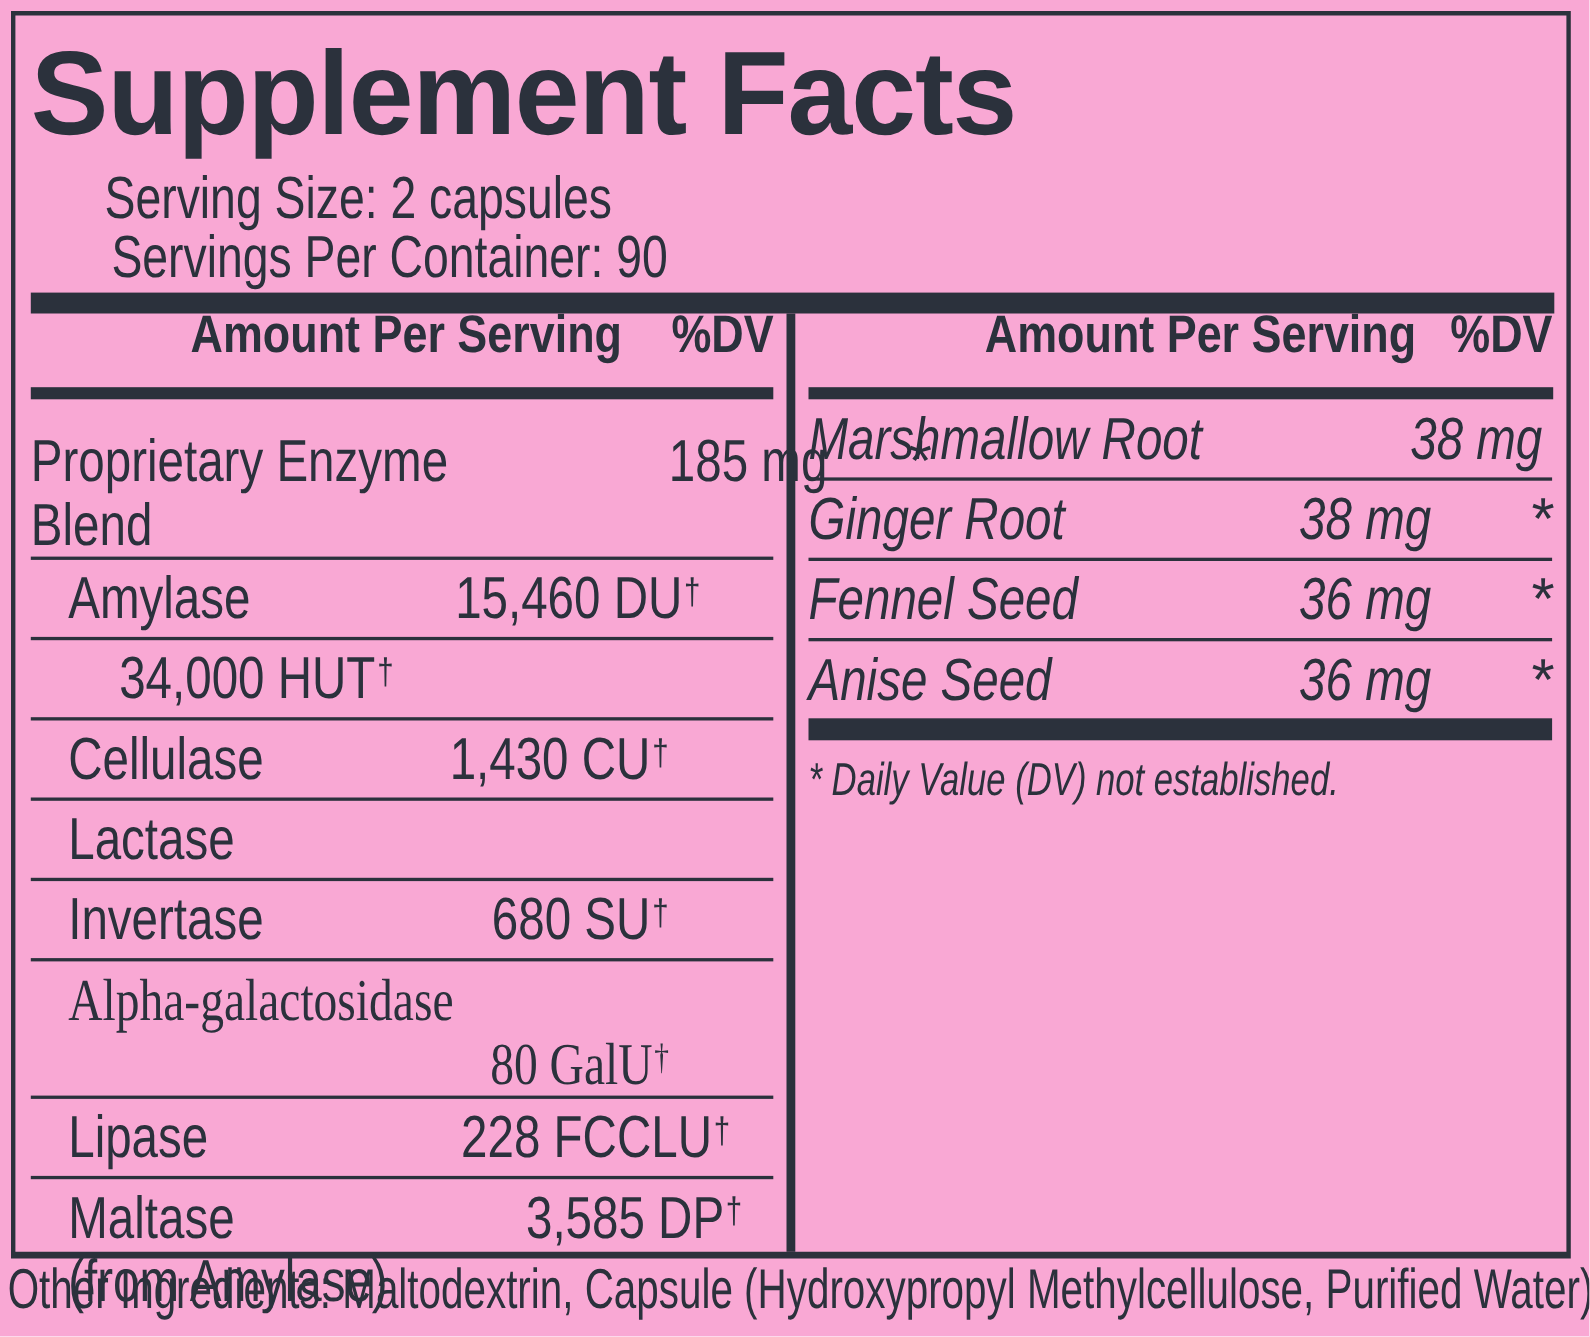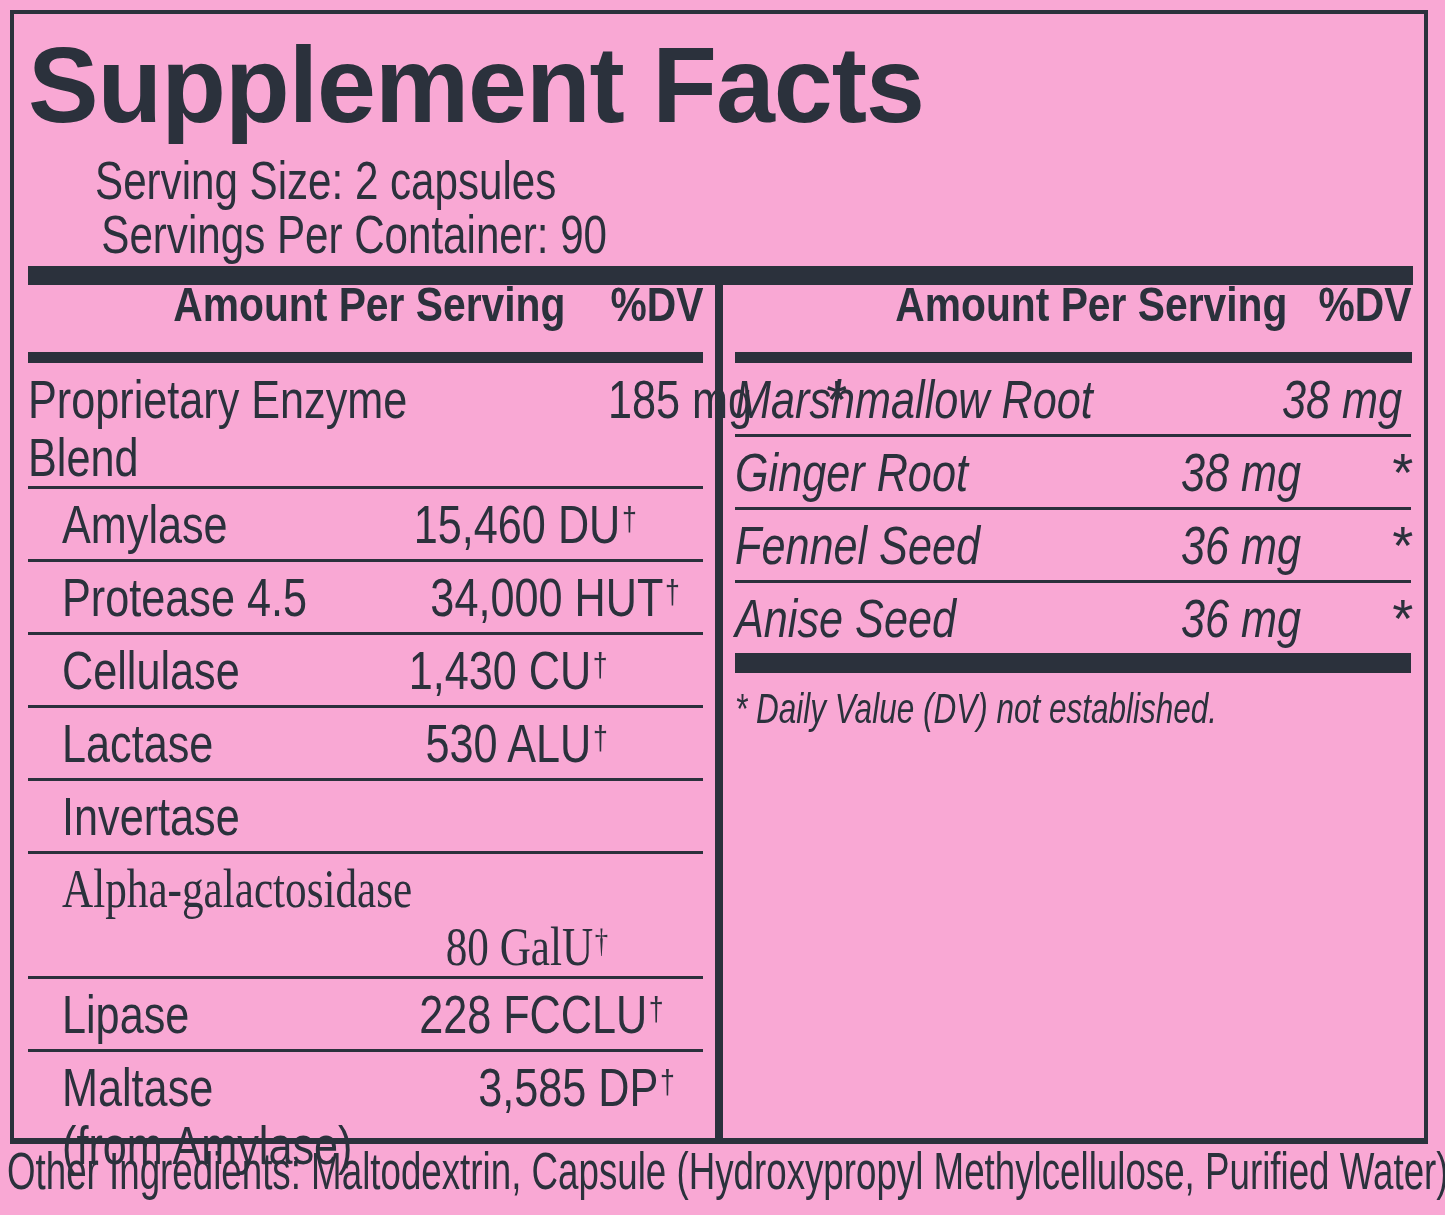--- a/index.html
+++ b/index.html
@@ -25,21 +25,21 @@
   }
   .hdr-left  { left:28px;  width:675px; }
   .hdr-right { left:735px; width:676px; }
   .hdr .cx { transform:scaleX(0.85); transform-origin:100% 0; }
   .hdr .dvlab-l { margin-left:28px; }
   .hdr .dvlab-r { margin-left:14px; }
   .bar2 { position:absolute; top:352px; height:11px; background:#2b313c; }
   .bar2L { left:28px; width:675px; }
   .bar2R { left:735px; width:677px; }
   .divider { position:absolute; left:715px; top:285px; width:8px; height:853px; background:#2b313c; }
-  .rows-left  { position:absolute; left:28px;  top:364px; width:675px; }
+  .rows-left  { position:absolute; left:28px;  top:384px; width:675px; }
   .rows-right { position:absolute; left:735px; top:364px; width:676px;font-style:italic; }
   .lrow { display:grid; grid-template-columns:1fr 250px 95px; min-height:64px; padding-top:6px; align-items:start; }
   .rrow { display:grid; grid-template-columns:1fr 220px 110px; min-height:64px; padding-top:6px; align-items:start; }
   .sep { height:3px; background:#2b313c; }
   .nm  { font-size:54px; line-height:58px; white-space:nowrap; }
   .ind { padding-left:34px; }
   .amt { text-align:right; font-size:54px; line-height:58px; white-space:nowrap; }
   .dv  { text-align:right; font-size:54px; line-height:58px; }
   .cx  { display:inline-block; }
   .nm .cx  { transform:scaleX(0.80); transform-origin:0 0; }
@@ -106,23 +106,20 @@
         <span class="cx">Amylase</span>
       </div>
       <div class="amt">
         <span class="cx"><span>15,460 DU</span><sup class="mark">†</sup></span>
       </div>
       <div class="dv"></div>
     </div>
     <div class="sep"></div>
 
     <div class="lrow">
-      <div class="nm ind">
-        <span class="cx">Protease 4.5</span>
-      </div>
       <div class="amt">
         <span class="cx"><span>34,000 HUT</span><sup class="mark">†</sup></span>
       </div>
       <div class="dv"></div>
     </div>
     <div class="sep"></div>
 
     <div class="lrow">
       <div class="nm ind">
         <span class="cx">Cellulase</span>
@@ -131,30 +128,30 @@
         <span class="cx"><span>1,430 CU</span><sup class="mark">†</sup></span>
       </div>
       <div class="dv"></div>
     </div>
     <div class="sep"></div>
 
     <div class="lrow">
       <div class="nm ind">
         <span class="cx">Lactase</span>
       </div>
-      <div class="amt">
-        <span class="cx"><span>530 ALU</span><sup class="mark">†</sup></span>
-      </div>
       <div class="dv"></div>
     </div>
     <div class="sep"></div>
 
     <div class="lrow">
       <div class="nm ind">
         <span class="cx">Invertase</span>
+      </div>
+      <div class="amt">
+        <span class="cx"><span>680 SU</span><sup class="mark">†</sup></span>
       </div>
       <div class="dv"></div>
     </div>
     <div class="sep"></div>
 
     <div class="lrow">
       <div class="wide2">
         <div class="nm ind">
           <span class="cx">Alpha-galactosidase</span>
         </div>

